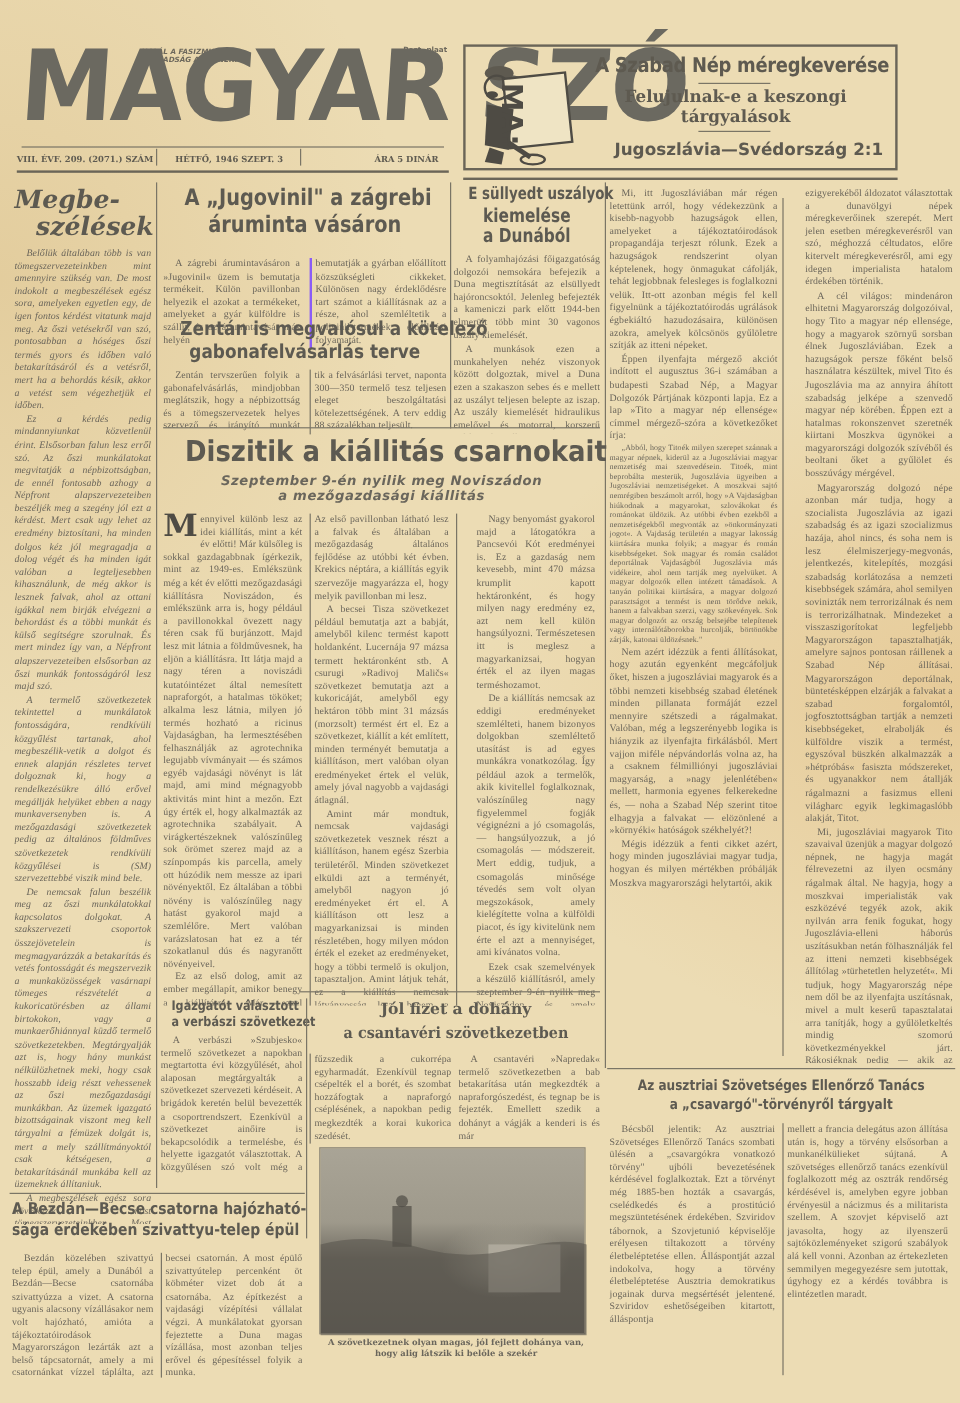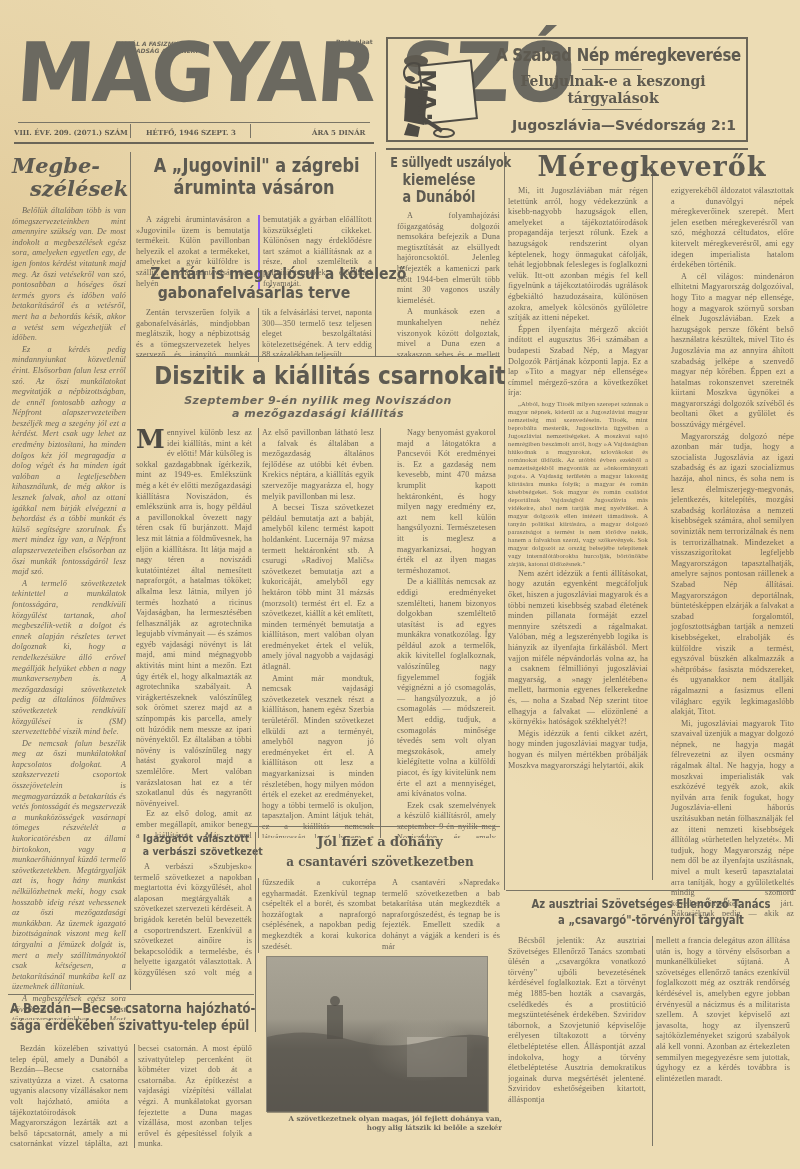--- a/index.html
+++ b/index.html
@@ -161,30 +161,29 @@
         </div>
     </div>
   </div>
 
   <div class="abs" style="left:378px;top:154px;width:122px;">
     <div class="hl-condensed" style="font-size:14px;line-height:17px;transform:scaleX(0.8);transform-origin:center;">
       <div>E süllyedt uszályok</div>
       <div style="font-size:16px;">kiemelése</div>
       <div style="font-size:16px;">a Dunából</div>
     </div>
-    <div class="txt" style="margin-top:6px;height:150px;margin-left:19px;">
+    <div class="txt" style="margin-top:6px;height:150px;">
       <p>A folyamhajózási főigazgatóság dolgozói nemsokára befejezik a Duna megtisztítását az elsüllyedt hajóroncsoktól. Jelenleg befejezték a kameniczi park előtt 1944-ben elmerült több mint 30 vagonos uszály kiemelését.</p>
       <p>A munkások ezen a munkahelyen nehéz viszonyok között dolgoztak, mivel a Duna ezen a szakaszon sebes és e mellett az uszályt teljesen belepte az iszap. Az uszály kiemelését hidraulikus emelővel és motorral, korszerű módon végezték.</p>
     </div>
   </div>
 
   <div class="hrule" style="left:136px;top:356px;width:364px;"></div>
 
   <div class="abs" style="left:508px;top:152px;width:288px;">
-    <div class="hl-serif-bold" style="font-size:27px;line-height:30px;letter-spacing:1px;">Méregkeverők</div>
     <div style="display:flex;gap:6px;margin-top:4px;">
       <div class="txt" style="width:140px;height:730px;">
         <p>Mi, itt Jugoszláviában már régen letettünk arról, hogy védekezzünk a kisebb-nagyobb hazugságok ellen, amelyeket a tájékoztatóirodások propagandája terjeszt rólunk. Ezek a hazugságok rendszerint olyan képtelenek, hogy önmagukat cáfolják, tehát legjobbnak felesleges is foglalkozni velük. Itt-ott azonban mégis fel kell figyelnünk a tájékoztatóirodás ugrálások égbekiáltó hazudozásaira, különösen azokra, amelyek kölcsönös gyűlöletre szítják az itteni népeket.</p>
         <p>Éppen ilyenfajta mérgező akciót indított el augusztus 36-i számában a budapesti Szabad Nép, a Magyar Dolgozók Pártjának központi lapja. Ez a lap »Tito a magyar nép ellensége« címmel mérgező-szóra a következőket írja:</p>
         <p style="font-size:6.6px;line-height:8px;">„Abból, hogy Titoék milyen szerepet szánnak a magyar népnek, kiderül az a Jugoszláviai magyar nemzetiség mai szenvedésein. Titoék, mint beprobálta mesterük, Jugoszlávia ügyeiben a Jugoszláviai nemzetiségeket. A moszkvai sajtó nemrégiben beszámolt arról, hogy »A Vajdaságban hiúkodnak a magyarokat, szlovákokat és románokat üldözik. Az utóbbi évben ezekből a nemzetiségekből megvonták az »önkormányzati jogot«. A Vajdaság területén a magyar lakosság kiirtására munka folyik; a magyar és román kisebbségeket. Sok magyar és román családot deportálnak Vajdaságból Jugoszlávia más vidékeire, ahol nem tartják meg nyelvüket. A magyar dolgozók ellen intézett támadások. A tanyán politikai kiirtására, a magyar dolgozó parasztságot a termést is nem törődve nekik, hanem a falvakban szerzi, vagy szökevények. Sok magyar dolgozót az ország belsejébe telepítenek vagy internálótáborokba hurcolják, börtönökbe zárják, katonai üldözésnek."</p>
         <p>Nem azért idézzük a fenti állításokat, hogy azután egyenként megcáfoljuk őket, hiszen a jugoszláviai magyarok és a többi nemzeti kisebbség szabad életének minden pillanata formáját ezzel mennyire szétszedi a rágalmakat. Valóban, még a legszerényebb logika is hiányzik az ilyenfajta firkálásból. Mert vajjon miféle népvándorlás volna az, ha a csaknem félmilliónyi jugoszláviai magyarság, a »nagy jelenlétében« mellett, harmonia egyenes felkerekedne és, — noha a Szabad Nép szerint titoe elhagyja a falvakat — elözönlené a »környéki« hatóságok székhelyét?!</p>
         <p>Mégis idézzük a fenti cikket azért, hogy minden jugoszláviai magyar tudja, hogyan és milyen mértékben próbálják Moszkva magyarországi helytartói, akik</p>
       </div>
       <div class="txt" style="width:140px;height:730px;padding-left:17px;">
         <p style="text-indent:0">ezigyerekéből áldozatot választottak a dunavölgyi népek méregkeverőinek szerepét. Mert jelen esetben méregkeverésről van szó, méghozzá céltudatos, előre kitervelt méregkeverésről, ami egy idegen imperialista hatalom érdekében történik.</p>
@@ -248,21 +247,21 @@
     </div>
   </div>
   <div class="abs photo" style="left:266px;top:956px;width:222px;height:156px;">
     <svg width="222" height="156" viewBox="0 0 222 156">
       <rect x="60" y="48" width="16" height="34" fill="#4e4b44" opacity="0.7"></rect>
       <circle cx="68" cy="44" r="5" fill="#4e4b44" opacity="0.7"></circle>
       <rect x="140" y="80" width="60" height="40" fill="#b9b4a6" opacity="0.7"></rect>
       <path d="M0 80 Q40 70 80 82 T160 84 T222 80 L222 156 L0 156 Z" fill="#55524a" opacity="0.55"></path>
     </svg>
   </div>
-  <div class="abs caption" style="left:258px;top:1114px;width:244px;text-align:right;">
+  <div class="abs caption" style="left:258px;top:1114px;width:244px;">
     <div>A szövetkezetnek olyan magas, jól fejlett dohánya van,</div>
     <div>hogy alig látszik ki belőle a szekér</div>
   </div>
 
   <div class="hrule" style="left:8px;top:994px;width:246px;"></div>
   <div class="abs" style="left:10px;top:1000px;width:244px;">
     <div class="hl-condensed" style="font-size:13.5px;line-height:17px;transform:scaleX(0.86);transform-origin:left;text-align:left;">
       <div>A Bezdán—Becse csatorna hajózható-</div>
       <div>sága érdekében szivattyu-telep épül</div>
     </div>

